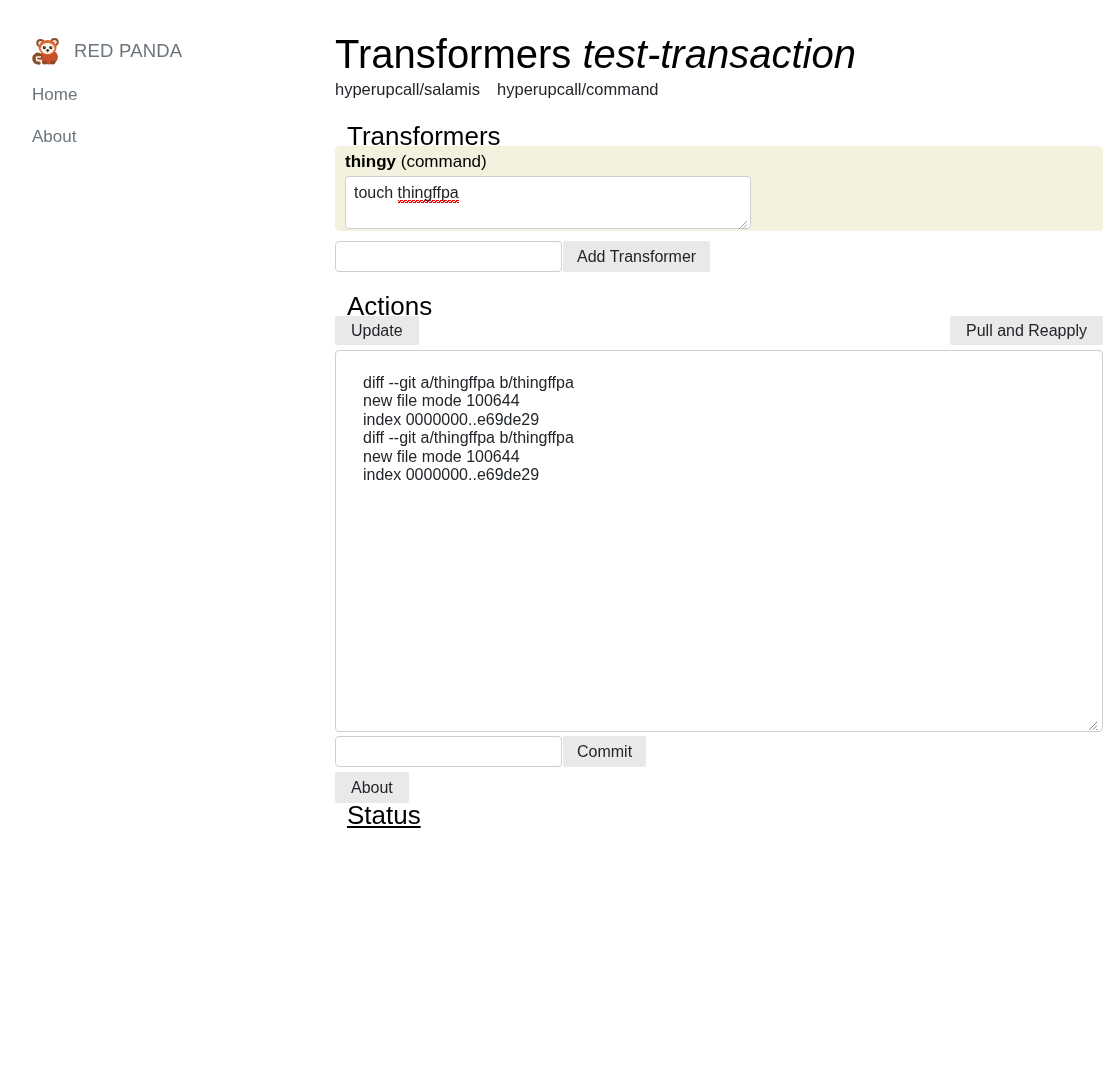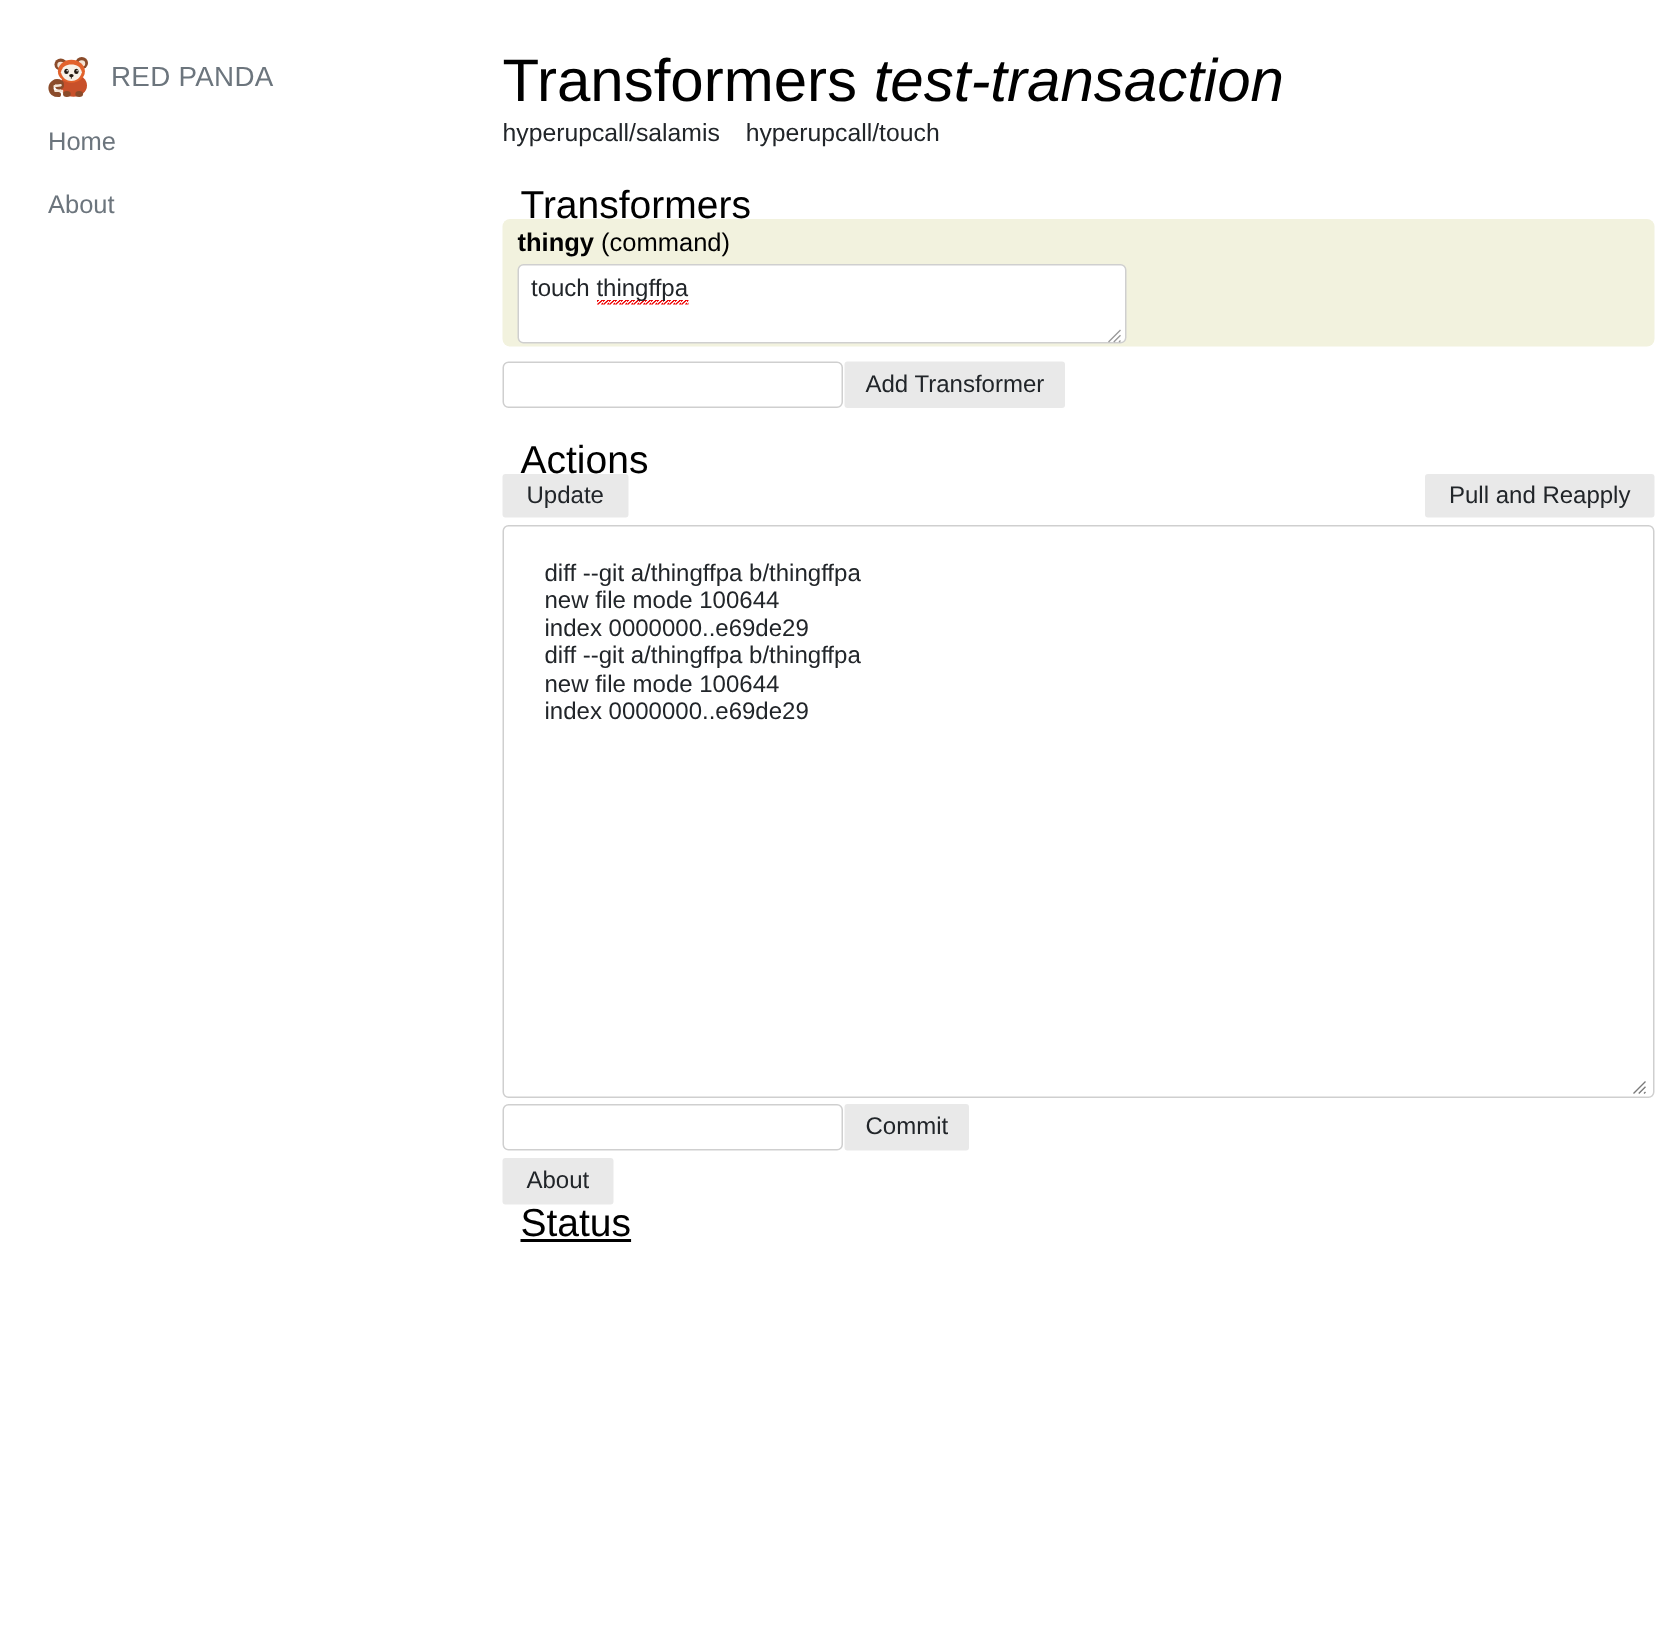--- a/index.html
+++ b/index.html
@@ -313,21 +313,21 @@
 <div class="main">
 
   <h1 class="page-title">
     <span>Transformers</span>
     <span class="tx-name">test-transaction</span>
   </h1>
 
   <div class="repos">
     <span>hyperupcall/salamis</span>
     <span class="repo-sep"></span>
-    <span>hyperupcall/touch</span>
+    <span>hyperupcall/command</span>
   </div>
 
   <h2 class="section-heading h-transformers">Transformers</h2>
 
   <div class="transformer-card">
     <div class="transformer-title">
       <b>thingy</b>
       <span class="ttype">(command)</span>
     </div>
     <div class="cmd-box">

